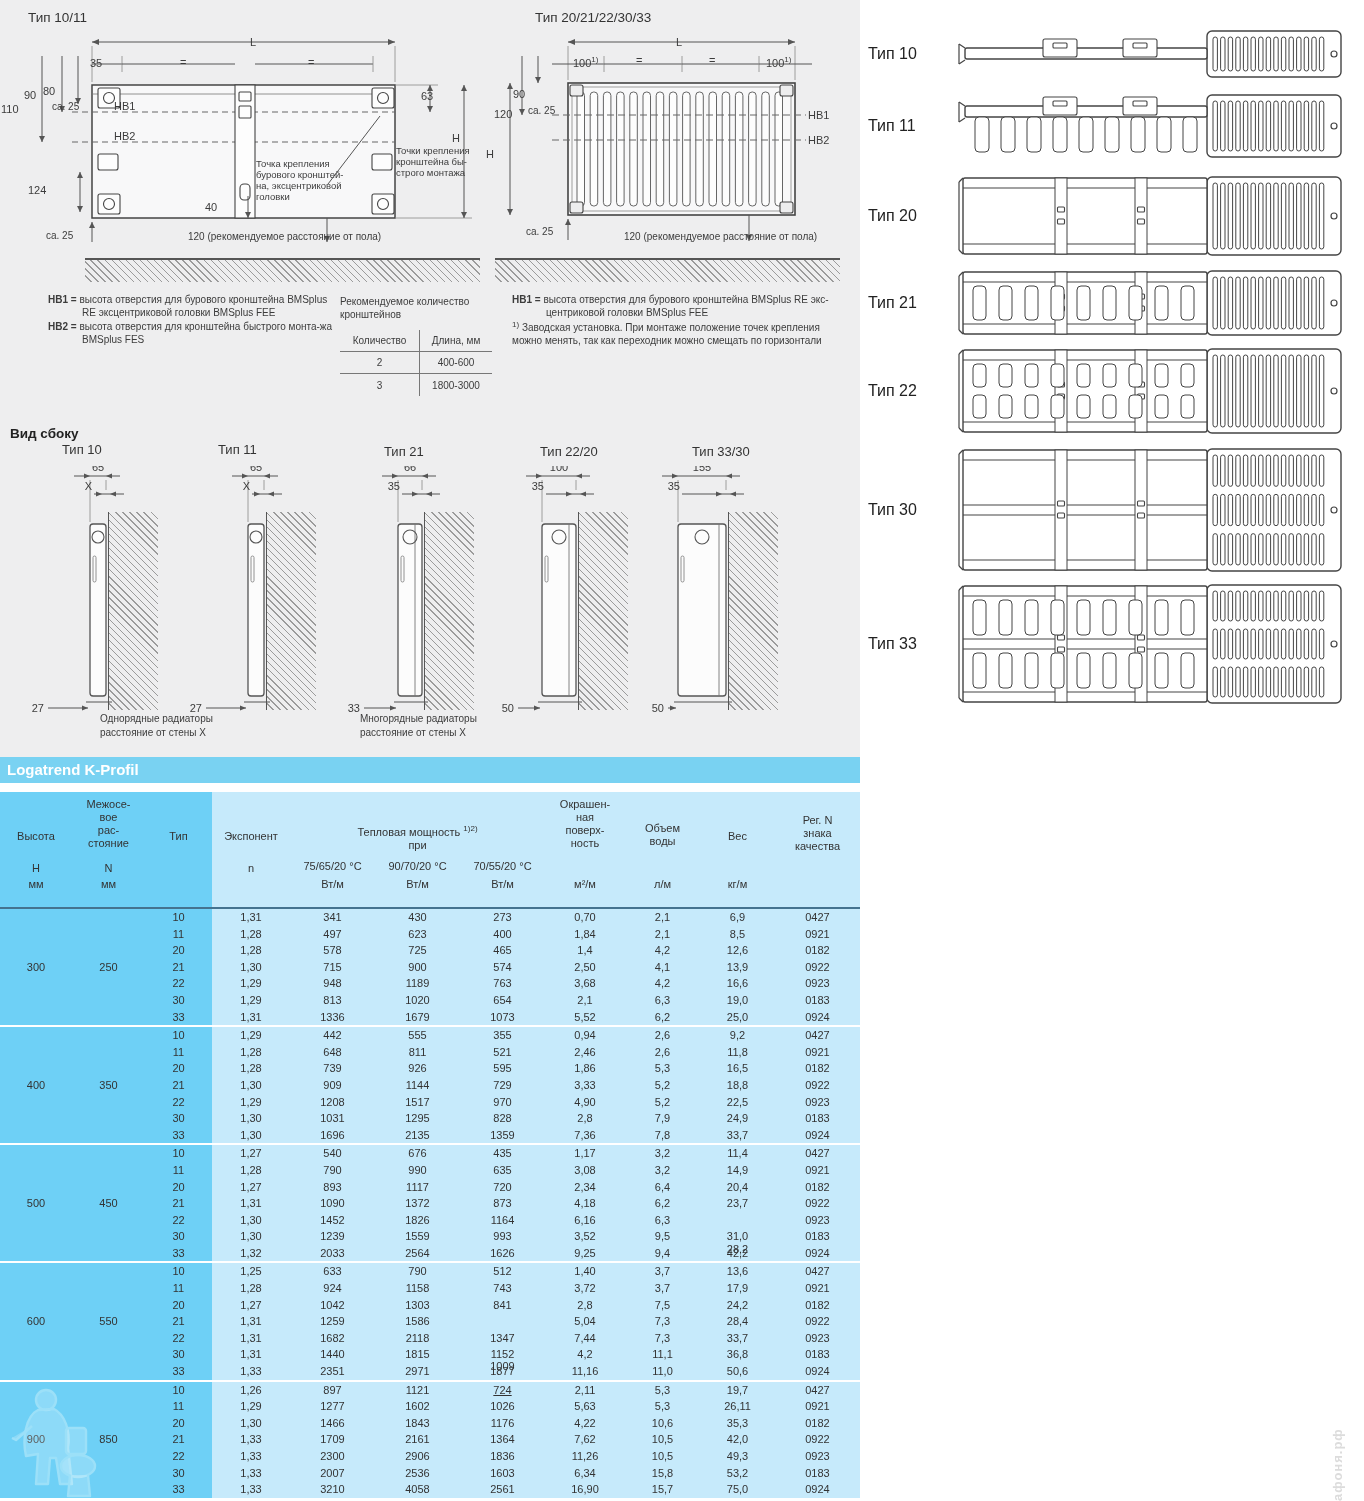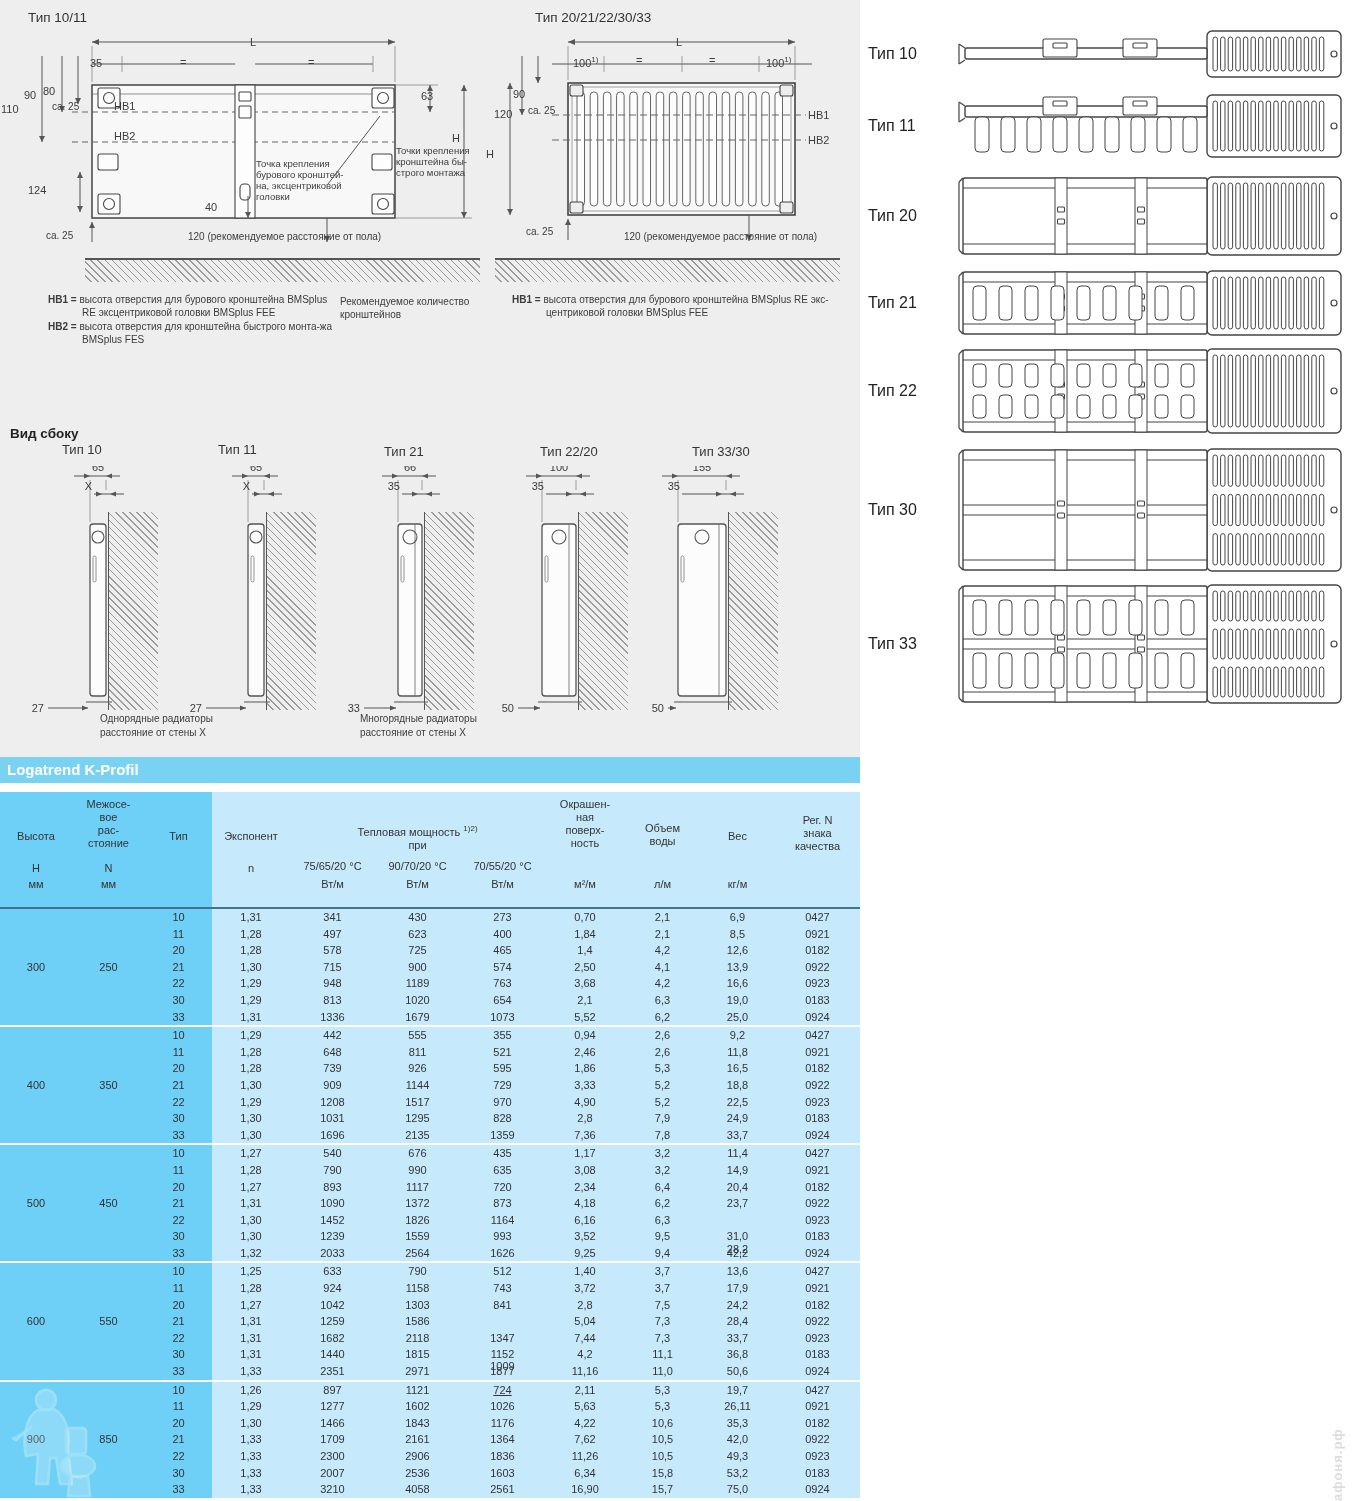--- a/index.html
+++ b/index.html
@@ -208,23 +208,38 @@
   <div class="lbl s10" style="left:526px;top:226px">ca. 25</div>
   <div class="lbl s10" style="left:624px;top:231px">120 (рекомендуемое расстояние от пола)</div>
 
   <div class="fn" style="left:48px;top:293px;width:295px">
     <div class="fnitem"><b>HB1 =</b> <span>высота отверстия для бурового кронштейна BMSplus RE эксцентриковой головки BMSplus FEE</span></div>
     <div class="fnitem"><b>HB2 =</b> <span>высота отверстия для кронштейна быстрого монта-жа BMSplus FES</span></div>
   </div>
 
   <div class="fn multi" style="left:340px;top:295px;width:160px">Рекомендуемое количество
 кронштейнов</div>
+  <div class="minitable" style="left:340px;top:330px">
+    <div class="mrow hline">
+      <div class="c1">Количество</div>
+      <div class="c2">Длина, мм</div>
+    </div>
+    <div class="mrow hline">
+      <div class="c1">2</div>
+      <div class="c2">400-600</div>
+    </div>
+    <div class="mrow">
+      <div class="c1">3</div>
+      <div class="c2">1800-3000</div>
+    </div>
+  </div>
 
   <div class="fn" style="left:512px;top:293px;width:335px">
     <div class="fnitem"><b>HB1 =</b> <span>высота отверстия для бурового кронштейна BMSplus RE экс-центриковой головки BMSplus FEE</span></div>
+    <div><sup style="font-size:8px">1)</sup> <span>Заводская установка. При монтаже положение точек крепления можно менять, так как переходник можно смещать по горизонтали</span></div>
   </div>
 
   <div class="svh" style="left:10px;top:426px">Вид сбоку</div>
   <div class="svlabel" style="left:62px;top:442px">Тип 10</div>
   <div class="svlabel" style="left:218px;top:442px">Тип 11</div>
   <div class="svlabel" style="left:384px;top:444px">Тип 21</div>
   <div class="svlabel" style="left:540px;top:444px">Тип 22/20</div>
   <div class="svlabel" style="left:692px;top:444px">Тип 33/30</div>
   <div id="sideviews">
       <div class="sideview" style="left: 28px; top: 466px;">

